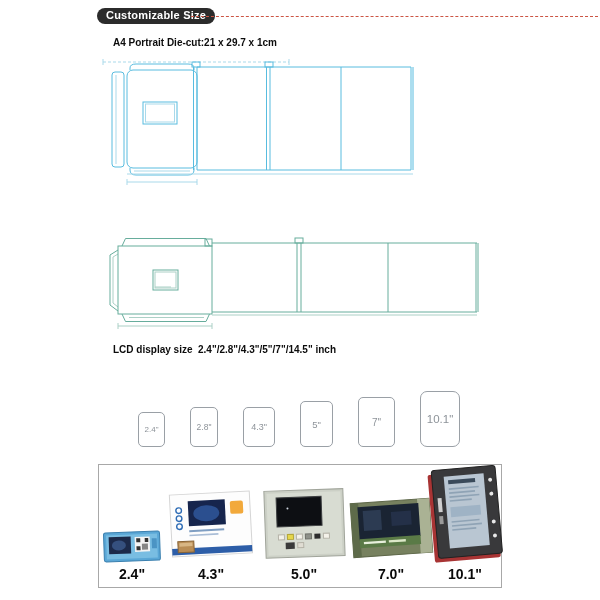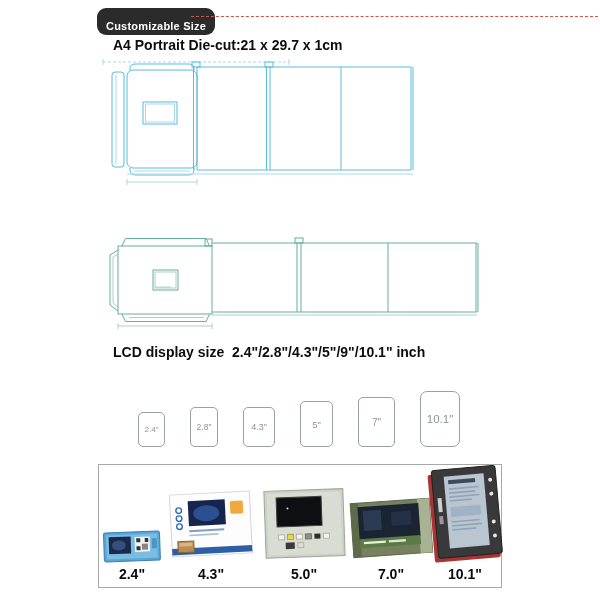--- a/index.html
+++ b/index.html
@@ -1,25 +1,25 @@
 <!DOCTYPE html>
 <html style="--badge-bg: #2b2b2b; --dash-line: #cc5544; --a4-line: #58bcdf; --a4-line-faint: #a9d9ea; --a5-line: #67ad9c; --a5-line-faint: #abd0c6; --box-border: #9aa0a6;"><head>
 <meta charset="utf-8">
 <style>
   html,body{margin:0;padding:0;background:#ffffff;}
   body{font-family:"Liberation Sans",sans-serif;color:#111;}
   .canvas{position:relative;width:600px;height:600px;background:#fff;overflow:hidden;}
 
   
   .badge{position:absolute;left:97px;top:8px;background:var(--badge-bg,#2b2b2b);color:#fff;
-         font-size:11px;font-weight:bold;padding:12px 9px 3px;border-radius:9px;letter-spacing:.2px;}
+         font-size:11px;font-weight:bold;padding:1px 9px 3px;border-radius:9px;letter-spacing:.2px;}
   .dashline{position:absolute;left:191px;right:2px;top:16px;border-top:1px dashed var(--dash-line,#cc5544);}
 
   
-  .sec-title{position:absolute;font-size:14px;font-weight:600;color:#0c0c0c;white-space:pre-wrap;}
+  .sec-title{position:absolute;font-size:10px;font-weight:600;color:#0c0c0c;white-space:pre-wrap;}
   .t-a4{left:113px;top:37px;}
   .t-a5{left:113px;top:204px;}
   .t-lcd{left:113px;top:344px;}
 
   
   .a4s{fill:none;stroke:var(--a4-line,#58bcdf);stroke-width:1;}
   .a4f{fill:none;stroke:var(--a4-line-faint,#a9d9ea);stroke-width:1;}
   .a5s{fill:none;stroke:var(--a5-line,#67ad9c);stroke-width:1;}
   .a5f{fill:none;stroke:var(--a5-line-faint,#abd0c6);stroke-width:1;}
   .svg-a4{position:absolute;left:100px;top:56px;}
@@ -110,21 +110,21 @@
     <path class="a5s" d="M192 13 V82 M196 13 V82"></path>
     <rect class="a5s" x="190" y="8" width="8" height="5"></rect>
 
     <path class="a5s" d="M283 13 V82"></path>
 
     <path class="a5s" d="M371 13 V82 M373 13 V82"></path>
 
     <path class="a5f" d="M13 96 H107 M13 93 V99 M107 93 V99"></path>
   </svg>
 
-  <div class="sec-title t-lcd">LCD display size  2.4"/2.8"/4.3"/5"/9"/10.1" inch</div>
+  <div class="sec-title t-lcd">LCD display size  2.4"/2.8"/4.3"/5"/7"/14.5" inch</div>
 
   <div class="size-row">
     <div class="sbox sb0">
         <span>2.4"</span>
       </div>
     <div class="sbox sb1">
         <span>2.8"</span>
       </div>
     <div class="sbox sb2">
         <span>4.3"</span>

